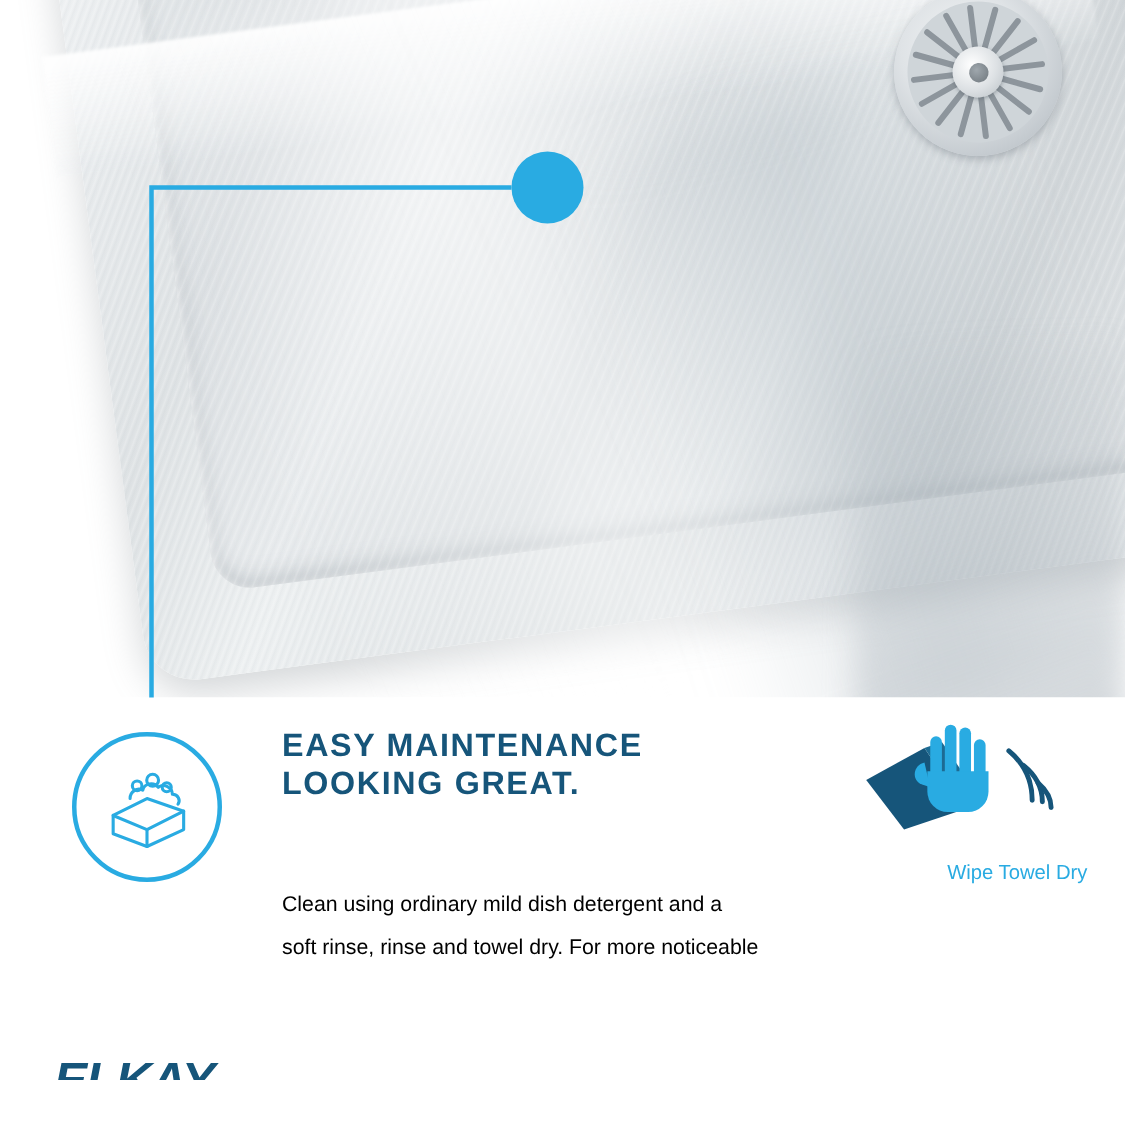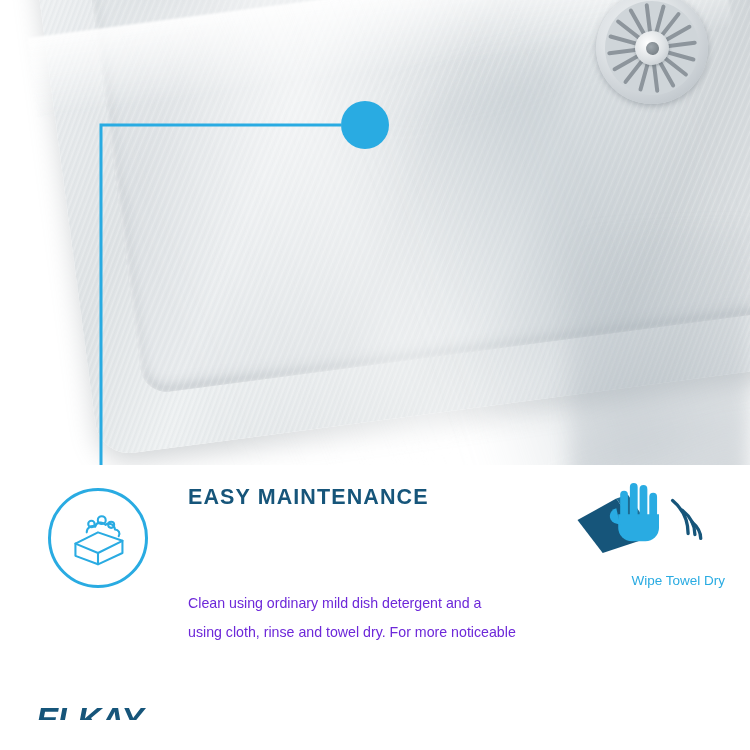--- a/index.html
+++ b/index.html
@@ -229,21 +229,21 @@
     font-size: 21.5px;
     line-height: 25px;
     letter-spacing: 1.1px;
     text-transform: uppercase;
   }
   .body-copy {
     position: absolute;
     left: 188px;
     top: 124px;
     width: 380px;
-    color: #6d28d9;
+    color: #000000;
     font-size: 14.2px;
     line-height: 29px;
   }
   .body-copy p { margin: 0; }
 
   .wipe-block {
     position: absolute;
     left: 560px;
     top: 10px;
     width: 165px;
@@ -334,25 +334,26 @@
           <path d="M38,44 c0,-5 5,-8 9,-6 c1,-5 8,-6 11,-2 c4,-3 10,0 10,5 c4,0 6,4 4,7" stroke-width="2.2"></path>
           <circle cx="43" cy="35" r="3.4"></circle>
           <circle cx="54" cy="31" r="4.2"></circle>
           <circle cx="64" cy="36" r="3.2"></circle>
         </g>
       </svg>
     </div>
 
     <div class="headline">
       <div>EASY MAINTENANCE</div>
+      <div>LOOKING GREAT.</div>
     </div>
 
     <div class="body-copy">
       <p>Clean using ordinary mild dish detergent and a</p>
-      <p>using cloth, rinse and towel dry. For more noticeable</p>
+      <p>soft rinse, rinse and towel dry. For more noticeable</p>
     </div>
 
     <div class="wipe-block">
       <svg viewBox="0 0 170 90" width="165" height="88">
 
         <path d="M18,46 L58,24 L86,66 L44,80 Z" fill="#16557A"></path>
         <path d="M58,24 L86,66 L96,58 L70,20 Z" fill="#1d6b93"></path>
 
         <g fill="#29ABE2">
           <rect x="62" y="16" width="8" height="30" rx="4"></rect>

